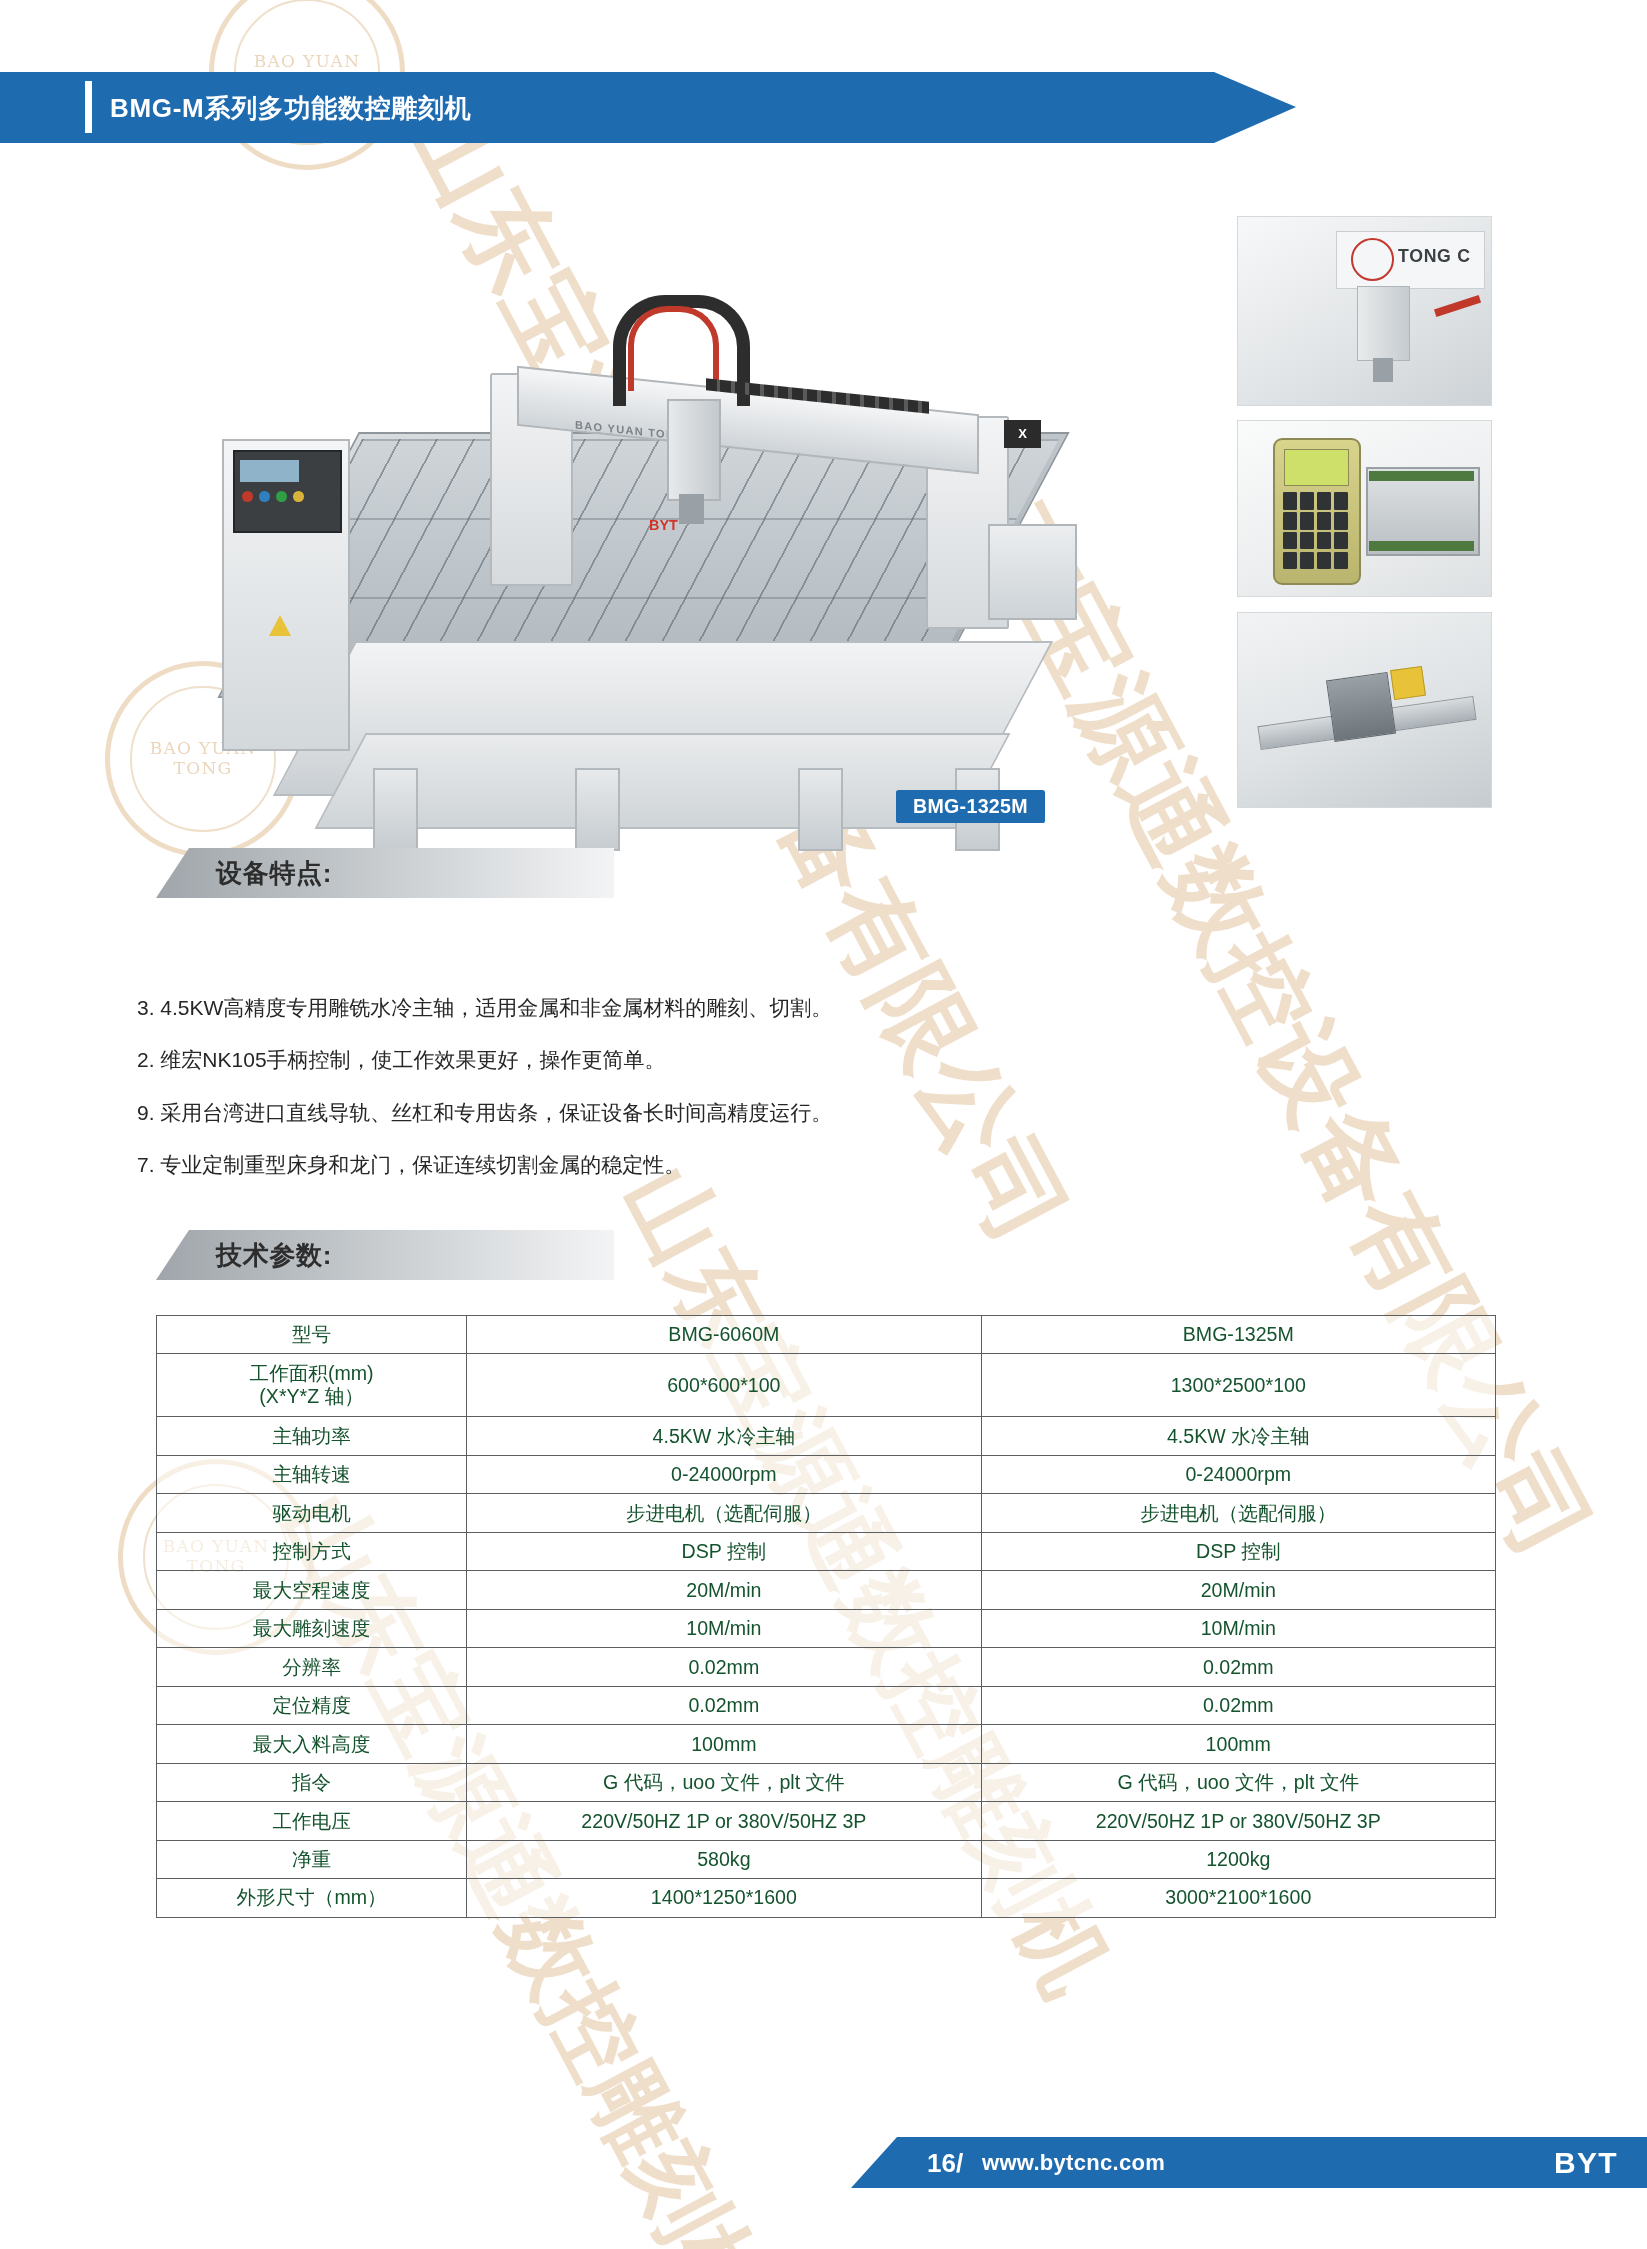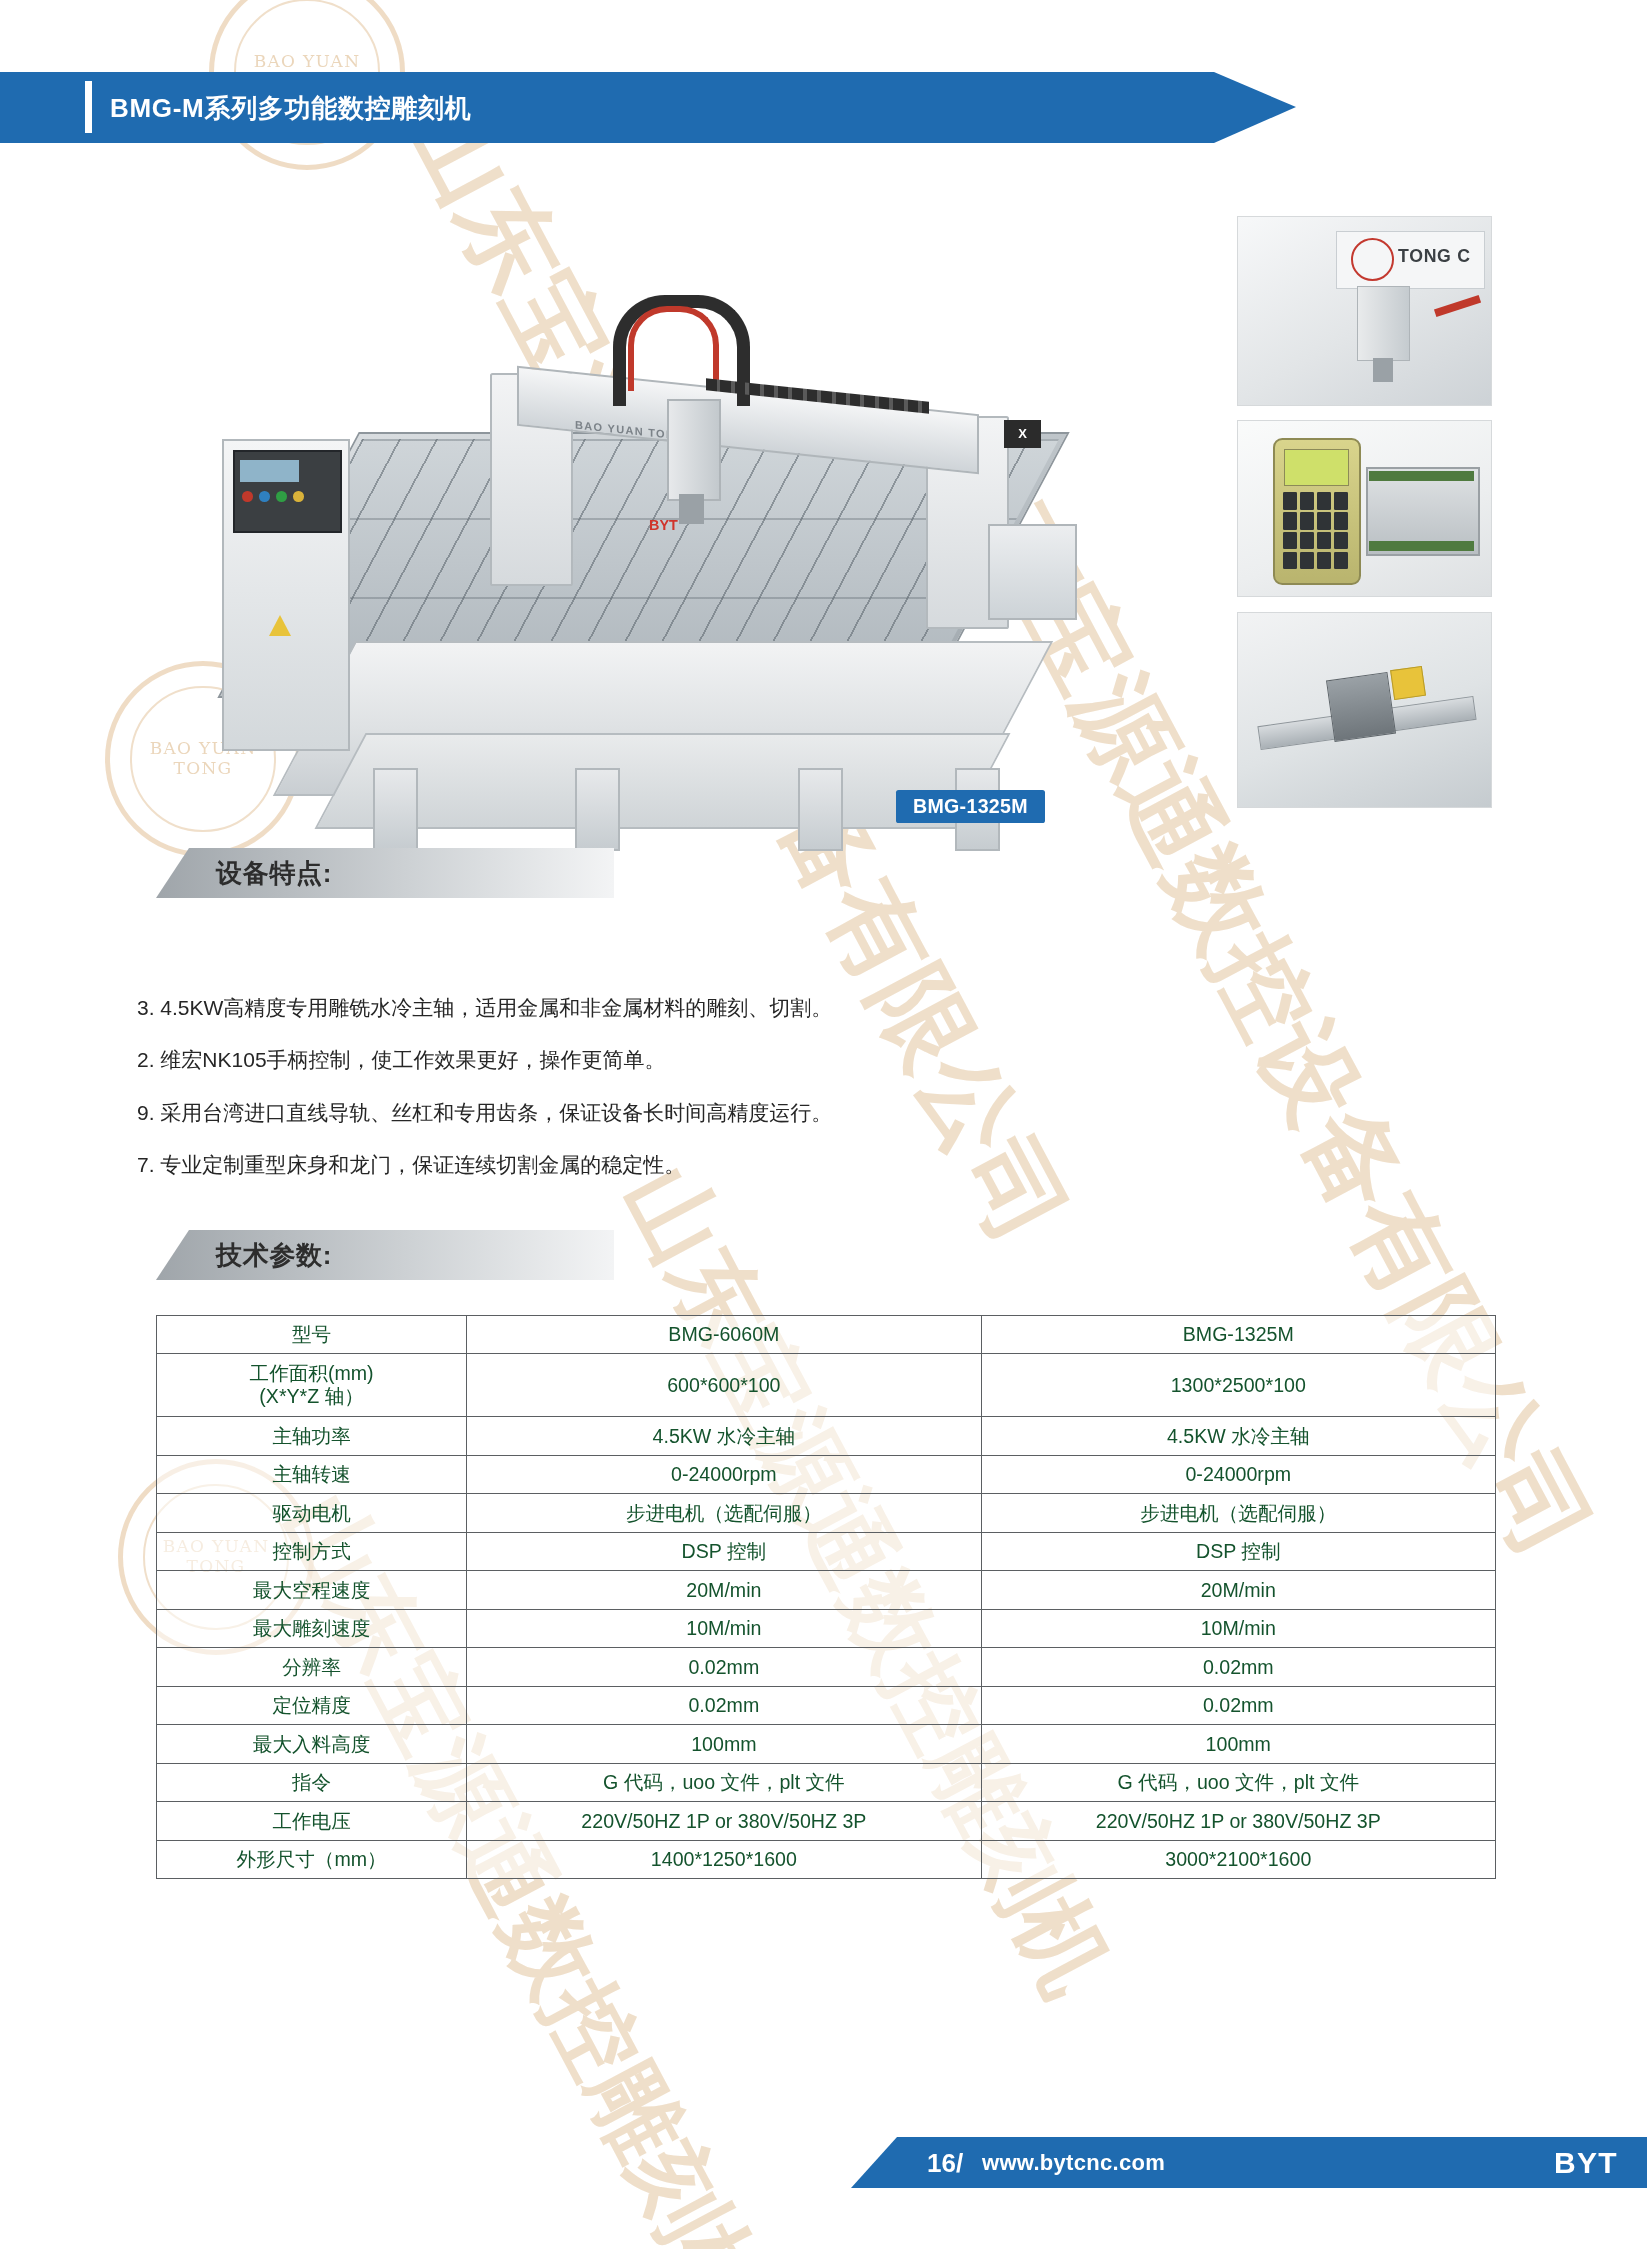--- a/index.html
+++ b/index.html
@@ -745,20 +745,25 @@
       <td class="label">指令</td>
       <td class="val">G 代码，uoo 文件，plt 文件</td>
       <td class="val">G 代码，uoo 文件，plt 文件</td>
     </tr>
     <tr>
       <td class="label">工作电压</td>
       <td class="val">220V/50HZ 1P or 380V/50HZ 3P</td>
       <td class="val">220V/50HZ 1P or 380V/50HZ 3P</td>
     </tr>
     <tr>
+      <td class="label">净重</td>
+      <td class="val">580kg</td>
+      <td class="val">1200kg</td>
+    </tr>
+    <tr>
       <td class="label">外形尺寸（mm）</td>
       <td class="val">1400*1250*1600</td>
       <td class="val">3000*2100*1600</td>
     </tr>
   </tbody>
 </table>
 
 <div class="footer">
   <div class="footer-bar"></div>
   <div class="footer-page">16/</div>

